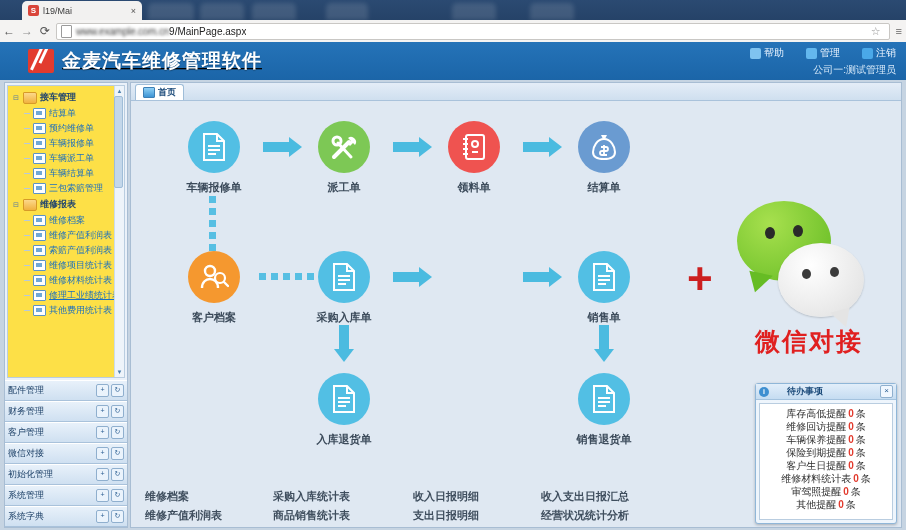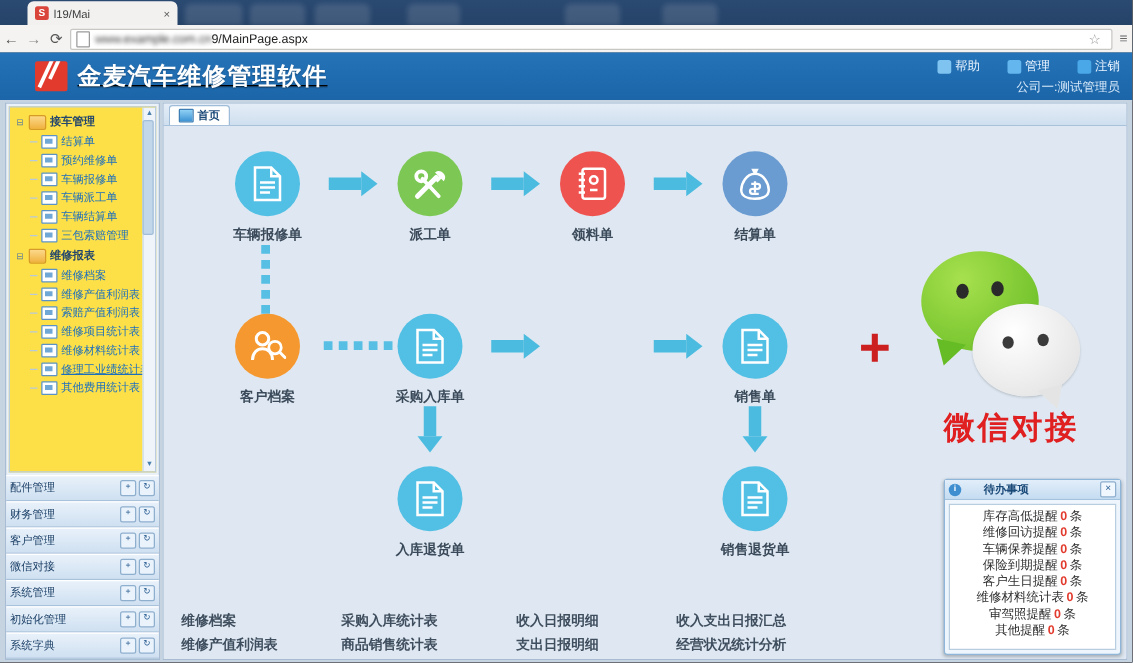--- a/index.html
+++ b/index.html
@@ -348,26 +348,26 @@
           <span class="acc-label">客户管理</span>
           <span class="acc-btn">+</span>
           <span class="acc-btn">↻</span>
         </div>
         <div class="acc-row">
           <span class="acc-label">微信对接</span>
           <span class="acc-btn">+</span>
           <span class="acc-btn">↻</span>
         </div>
         <div class="acc-row">
-          <span class="acc-label">系统管理</span>
+          <span class="acc-label">初始化管理</span>
           <span class="acc-btn">+</span>
           <span class="acc-btn">↻</span>
         </div>
         <div class="acc-row">
-          <span class="acc-label">初始化管理</span>
+          <span class="acc-label">系统管理</span>
           <span class="acc-btn">+</span>
           <span class="acc-btn">↻</span>
         </div>
         <div class="acc-row">
           <span class="acc-label">系统字典</span>
           <span class="acc-btn">+</span>
           <span class="acc-btn">↻</span>
         </div>
       </div>
     </div>

